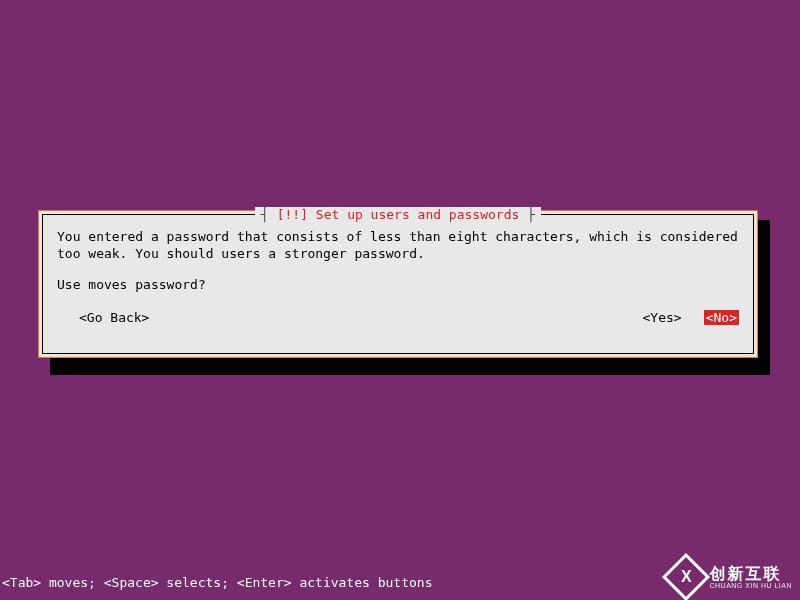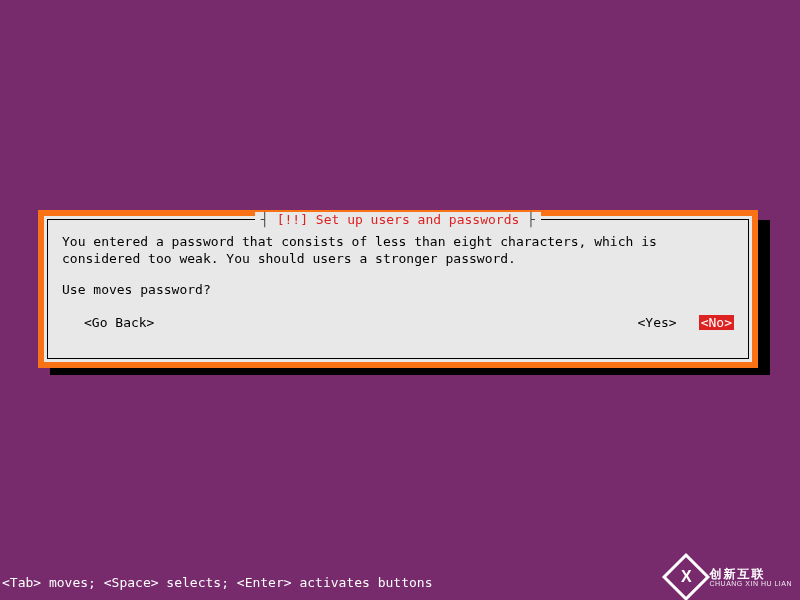--- a/index.html
+++ b/index.html
@@ -19,21 +19,21 @@
       top: 220px;
       width: 720px;
       height: 155px;
     }
     .dialog {
       position: absolute;
       left: 38px;
       top: 210px;
       width: 720px;
       background: #e8e8e8;
-      border: 6px solid #f97316;
+      border: 1px solid #f97316;
       padding: 0;
     }
     .inner {
       margin: 3px;
       border: 1px solid #000;
       padding: 14px 14px 12px 14px;
       min-height: 140px;
       position: relative;
     }
     .title {
@@ -85,21 +85,21 @@
       height: 34px;
       border: 3px solid #fff;
       transform: rotate(45deg);
       display: flex;
       align-items: center;
       justify-content: center;
       font-weight: bold;
     }
     .wm-logo span { transform: rotate(-45deg); font-size: 16px; }
     .wm-text { text-align: left; line-height: 1; }
-    .wm-cn { font-size: 12px; font-weight: bold; letter-spacing: 2px; }
+    .wm-cn { font-size: 16px; font-weight: bold; letter-spacing: 2px; }
     .wm-en { font-size: 7px; letter-spacing: 0.5px; opacity: 0.9; }
   </style>
 </head>
 <body>
 
 <div class="shadow"></div>
 
 <div class="dialog">
   <div class="inner">
     <div class="title">

